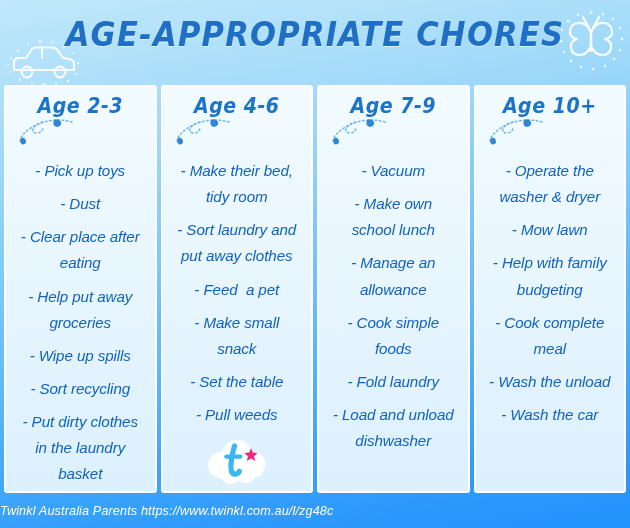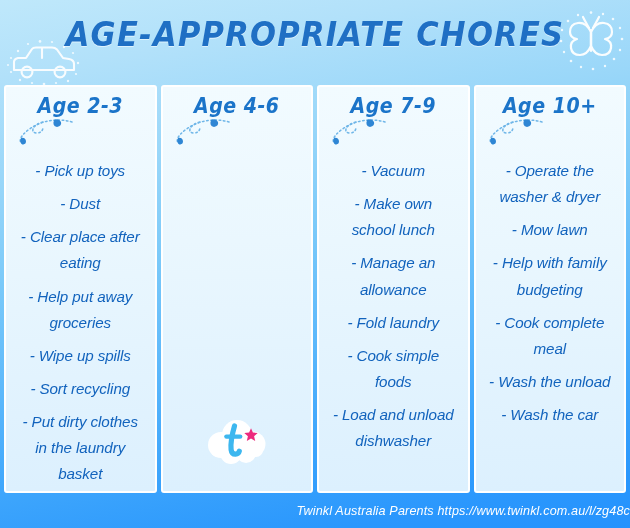--- a/index.html
+++ b/index.html
@@ -136,21 +136,21 @@
 
   
   #footer {
     position: absolute;
     left: 0;
     right: 0;
     bottom: 0;
     height: 35px;
     display: flex;
     align-items: center;
-    justify-content: flex-end;
+    justify-content: flex-start;
   }
   #footer-text {
     color: #ffffff;
     font-size: 12.6px;
     letter-spacing: 0.15px;
     white-space: nowrap;
   }
 </style>
 </head>
 <body>
@@ -248,20 +248,28 @@
       <svg class="bird-deco" viewBox="0 0 66 32">
         <g fill="none" stroke="#6fb6e8" stroke-width="1.5" stroke-linecap="round" stroke-dasharray="1.6 2.6">
           <path d="M59 5 Q45 1 31 5 Q16 10 9 19 Q5 25 10 27"></path>
           <path d="M30 5 Q22 7 20 12 Q19 16 24 16 Q29 16 30 11"></path>
         </g>
         <g fill="#2f86d4">
           <path d="M41 3 Q46 1 48 5 Q49 9 44 10 Q39 9 41 3 Z"></path>
           <path d="M8 21 Q12 20 13 24 Q13 28 9 27 Q6 25 8 21 Z"></path>
         </g>
       </svg>
+      <ul class="chore-list">
+        <li>- Make their bed, tidy room</li>
+        <li>- Sort laundry and put away clothes</li>
+        <li>- Feed  a pet</li>
+        <li>- Make small snack</li>
+        <li>- Set the table</li>
+        <li>- Pull weeds</li>
+      </ul>
       <div class="col-logo-wrap">
         <svg id="twinkl-logo" viewBox="0 0 72 50">
           <g fill="#ffffff">
             <circle cx="20" cy="30" r="13"></circle>
             <circle cx="36" cy="20" r="15"></circle>
             <circle cx="52" cy="29" r="12.5"></circle>
             <circle cx="30" cy="38" r="11"></circle>
             <circle cx="45" cy="38" r="10"></circle>
             <rect x="10" y="28" width="52" height="14" rx="7"></rect>
           </g>
@@ -283,22 +291,22 @@
         </g>
         <g fill="#2f86d4">
           <path d="M41 3 Q46 1 48 5 Q49 9 44 10 Q39 9 41 3 Z"></path>
           <path d="M8 21 Q12 20 13 24 Q13 28 9 27 Q6 25 8 21 Z"></path>
         </g>
       </svg>
       <ul class="chore-list">
         <li>- Vacuum</li>
         <li>- Make own school lunch</li>
         <li>- Manage an allowance</li>
+        <li>- Cook simple foods</li>
         <li>- Fold laundry</li>
-        <li>- Cook simple foods</li>
         <li>- Load and unload dishwasher</li>
       </ul>
     </div>
 
     <div class="chore-column">
       <div class="col-title">Age 10+</div>
       <svg class="bird-deco" viewBox="0 0 66 32">
         <g fill="none" stroke="#6fb6e8" stroke-width="1.5" stroke-linecap="round" stroke-dasharray="1.6 2.6">
           <path d="M59 5 Q45 1 31 5 Q16 10 9 19 Q5 25 10 27"></path>
           <path d="M30 5 Q22 7 20 12 Q19 16 24 16 Q29 16 30 11"></path>

